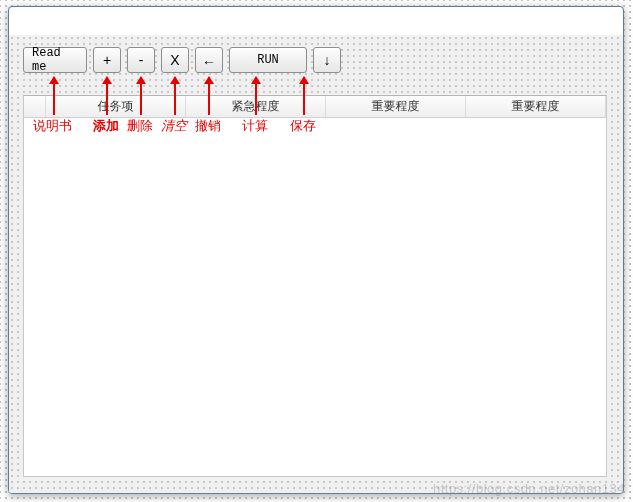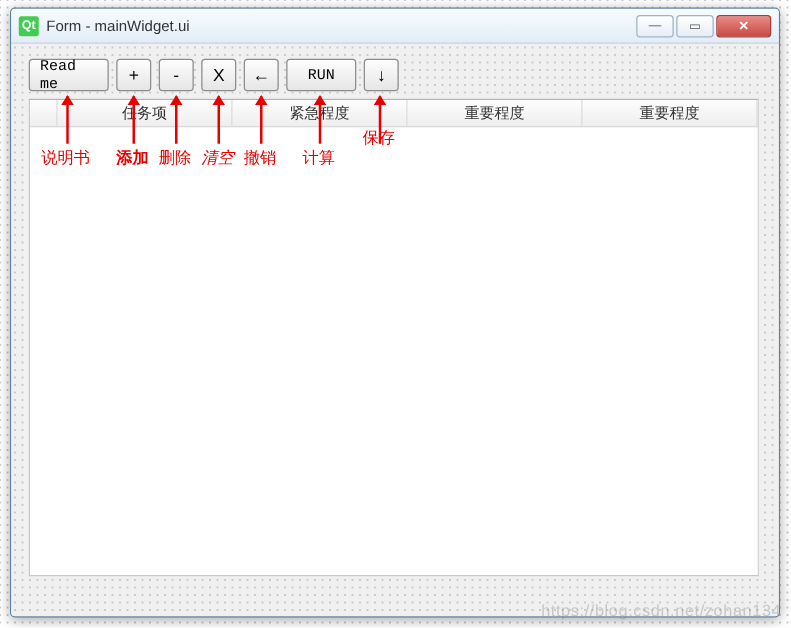--- a/index.html
+++ b/index.html
@@ -85,25 +85,25 @@
     border-radius: 3px;
     background: linear-gradient(#fdfdfd, #e6e6e6);
     font-family: "Courier New", monospace;
     font-size: 12px;
     padding: 0 8px;
     display: flex; align-items: center; justify-content: center;
     box-shadow: inset 0 1px 0 #fff;
     cursor: pointer;
   }
   .btn.square { width: 28px; padding: 0; font-size: 14px; font-family: Arial; }
-  .btn.run { width: 56px; }
+  .btn.run { width: 78px; }
   .btn.readme { width: 64px; }
   .table-wrap {
     position: absolute;
-    left: 14px; top: 44px;
+    left: 14px; top: 60px;
     width: 584px; height: 382px;
     background: #fff;
     border: 1px solid #c8c8c8;
     border-top: 1px solid #b5b5b5;
   }
   .thead {
     height: 22px;
     display: flex;
     background: linear-gradient(#fdfdfd, #eeeeee);
     border-bottom: 1px solid #d0d0d0;
@@ -149,29 +149,20 @@
     font-family: Arial;
     letter-spacing: .5px;
   }
 </style>
 </head>
 <body>
 
 <div class="dotbg"></div>
 
 <div class="window">
-  <div class="titlebar">
-    <div class="qt-logo">Qt</div>
-    <div class="title-text">Form - mainWidget.ui</div>
-    <div class="win-btns">
-      <div class="win-btn">—</div>
-      <div class="win-btn">▭</div>
-      <div class="win-btn close">✕</div>
-    </div>
-  </div>
 
   <div class="client">
 
     <div class="toolbar">
       <div class="btn readme">Read me</div>
       <div class="btn square">+</div>
       <div class="btn square">-</div>
       <div class="btn square">X</div>
       <div class="btn square">←</div>
       <div class="btn run">RUN</div>
@@ -201,18 +192,18 @@
     <div class="arrow" style="left: 165px; top: 42px; height: 38px;"></div>
     <div class="arrow-lbl" style="left: 152px; top: 82px; font-style: italic;">清空</div>
 
     <div class="arrow" style="left: 199px; top: 42px; height: 38px;"></div>
     <div class="arrow-lbl" style="left: 186px; top: 82px;">撤销</div>
 
     <div class="arrow" style="left: 246px; top: 42px; height: 38px;"></div>
     <div class="arrow-lbl" style="left: 233px; top: 82px;">计算</div>
 
     <div class="arrow" style="left: 294px; top: 42px; height: 38px;"></div>
-    <div class="arrow-lbl" style="left: 281px; top: 66px;">保存</div>
+    <div class="arrow-lbl" style="left: 281px; top: 82px;">保存</div>
 
   </div>
 </div>
 
 <div class="watermark">https://blog.csdn.net/zohan134</div>
 
 </body></html>

